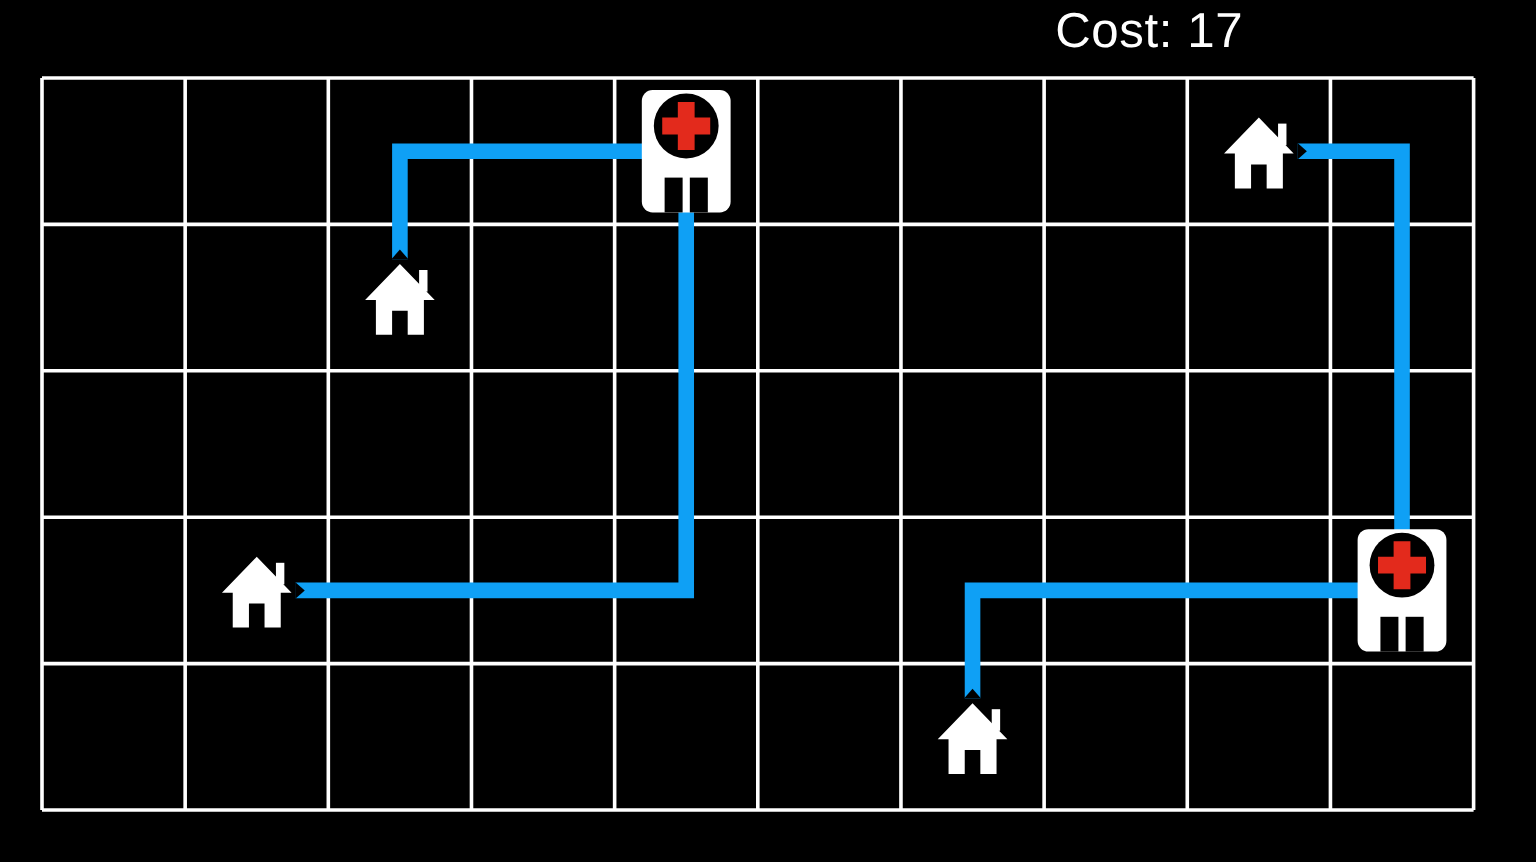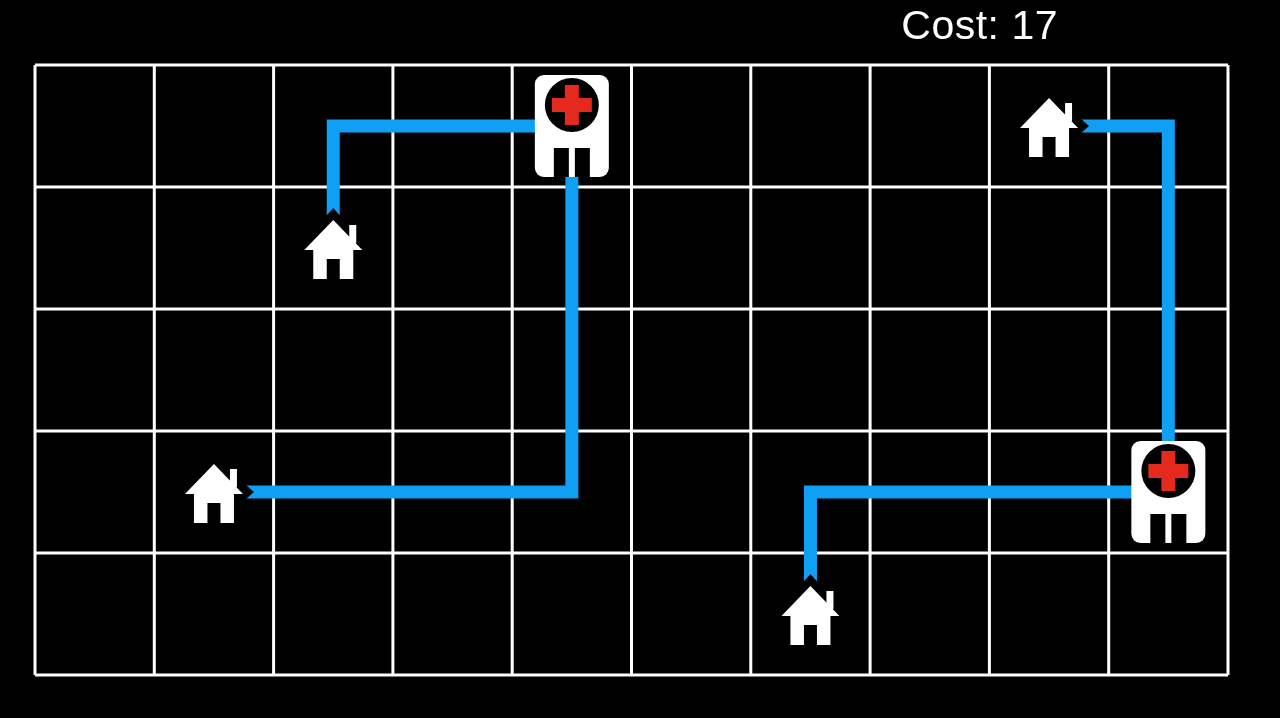--- a/index.html
+++ b/index.html
@@ -9,21 +9,20 @@
     height: 718px;
     overflow: hidden;
     background: #000000;
     font-family: "Liberation Sans", sans-serif;
   }
   .stage {
     position: relative;
     width: 1088px;
     height: 718px;
     background: #000000;
-    padding-left: 22px;
   }
   .hud {
     position: absolute;
     top: 2px;
     right: 52px;
     color: #ffffff;
     font-size: 41px;
     font-weight: 300;
     letter-spacing: 0.5px;
     z-index: 5;

